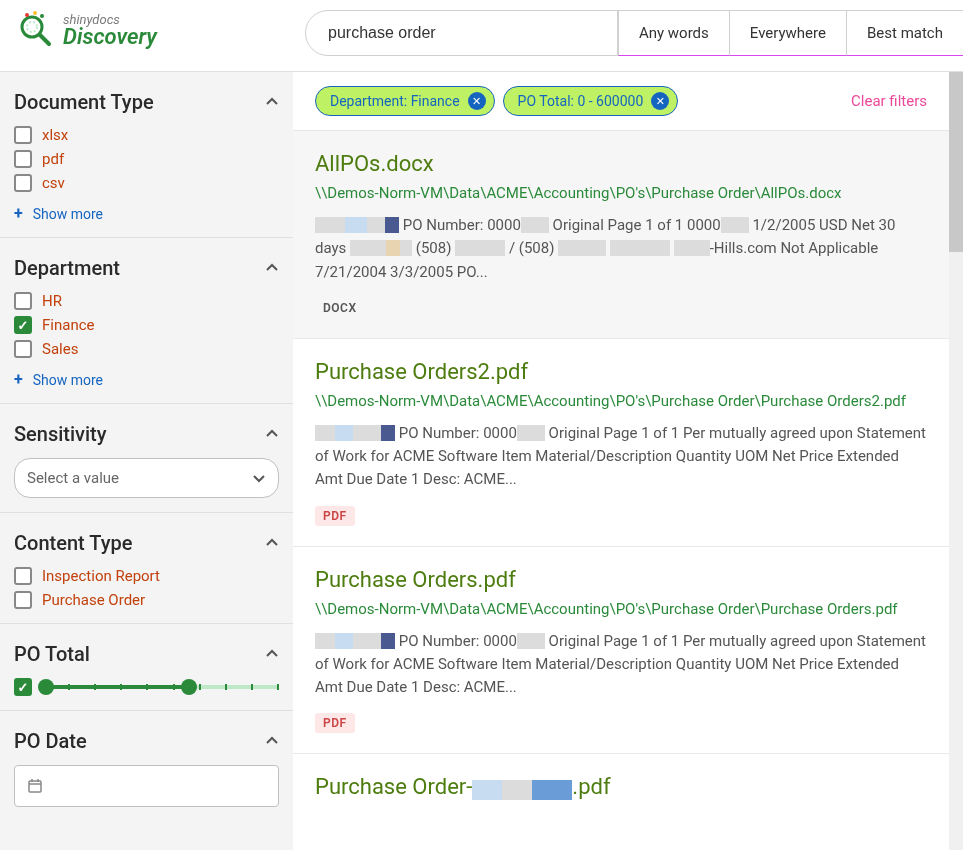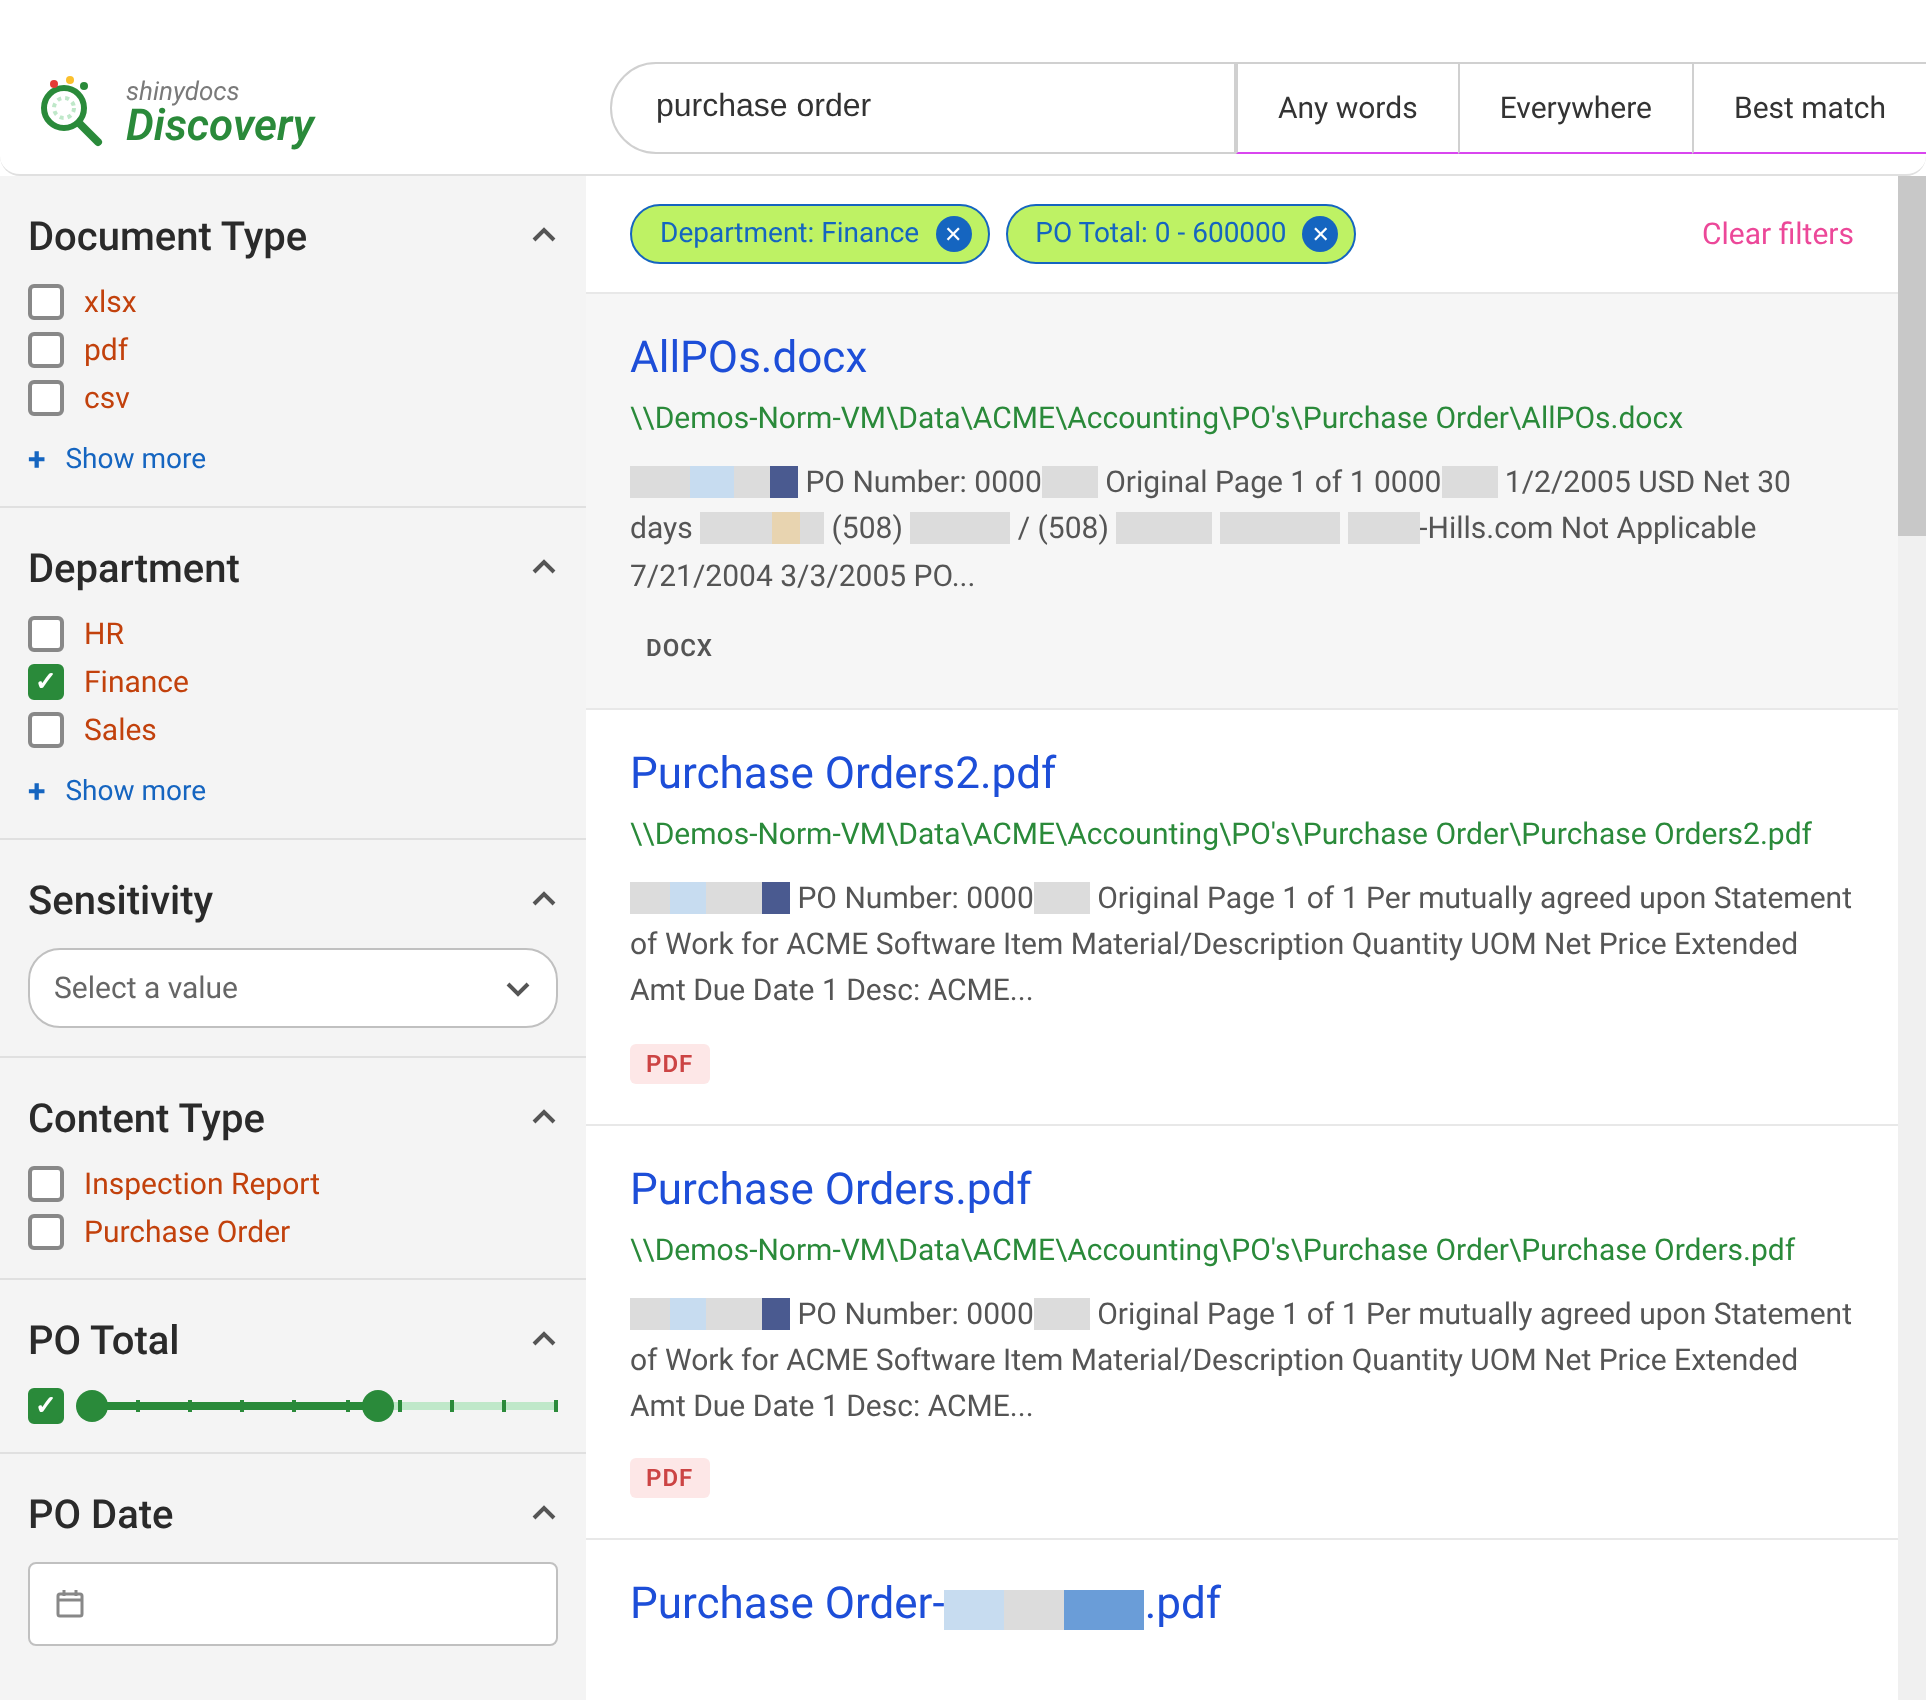--- a/index.html
+++ b/index.html
@@ -1,18 +1,18 @@
 <!DOCTYPE html>
 <html><head>
 <meta charset="utf-8">
 <style>
 * { box-sizing: border-box; margin: 0; padding: 0; }
 body { font-family: -apple-system, BlinkMacSystemFont, "Segoe UI", Roboto, Arial, sans-serif; font-size: 14px; color: #333; width: 963px; height: 850px; overflow: hidden; background: #fff; }
 
-.header { display: flex; align-items: flex-end; padding: 10px 0 10px 15px; border-bottom: 1px solid #e0e0e0; height: 88px; border-radius: 10px; }
+.header { display: flex; align-items: flex-start; padding: 10px 0 10px 15px; border-bottom: 1px solid #e0e0e0; height: 72px; }
 .logo { display: flex; align-items: center; gap: 8px; width: 290px; }
 .logo-mark { width: 40px; height: 40px; position: relative; }
 .logo-text { display: flex; flex-direction: column; line-height: 1; }
 .logo-top { color: #7a7a7a; font-size: 13px; font-style: italic; }
 .logo-bottom { color: #2a8a3a; font-size: 22px; font-weight: 600; font-style: italic; }
 
 .search-wrap { flex: 1; display: flex; align-items: center; }
 .search-input { flex: 1; border: 1px solid #d0d0d0; border-radius: 24px 0 0 24px; padding: 12px 22px; font-size: 16px; color: #333; outline: none; height: 46px; }
 .search-opts { display: flex; height: 46px; }
 .search-opt { border-top: 1px solid #d0d0d0; border-bottom: 1px solid #d946ef; border-left: 1px solid #d0d0d0; padding: 0 20px; display: flex; align-items: center; font-size: 15px; color: #333; background: #fff; cursor: pointer; }
@@ -56,21 +56,21 @@
 .cal-icon { width: 16px; height: 16px; }
 
 .filters-bar { padding: 14px 22px; display: flex; justify-content: space-between; align-items: center; }
 .chips { display: flex; gap: 8px; }
 .chip { border: 1px solid #1565c0; border-radius: 16px; padding: 5px 8px 5px 14px; color: #1565c0; font-size: 14px; display: flex; align-items: center; gap: 8px; background: #bef264; }
 .chip-x { width: 18px; height: 18px; border-radius: 50%; background: #1565c0; color: #fff; display: flex; align-items: center; justify-content: center; font-size: 11px; cursor: pointer; }
 .clear-filters { color: #ec4899; font-size: 15px; cursor: pointer; }
 
 .result { padding: 20px 22px; border-top: 1px solid #e8e8e8; }
 .result.hl { background: #f6f6f6; }
-.r-title { color: #1d4ed8; font-size: 22px; margin-bottom: 8px; cursor: pointer; }
+.r-title { color: #4d7c0f; font-size: 22px; margin-bottom: 8px; cursor: pointer; }
 .r-path { color: #2a8a3a; font-size: 15px; margin-bottom: 12px; word-break: break-all; }
 .r-snip { color: #555; font-size: 15px; line-height: 1.55; margin-bottom: 14px; }
 .redact { display: inline-block; vertical-align: middle; height: 16px; border-radius: 2px; position: relative; top: -1px; }
 .redact span { display: inline-block; height: 16px; }
 .grey { background: #dcdcdc; }
 .lblue { background: #c7dcf0; }
 .blue { background: #6a9dd8; }
 .dblue { background: #4a5a90; }
 .tan { background: #e8d4b0; }
 .r-badge { display: inline-block; font-size: 12px; font-weight: 600; color: #555; letter-spacing: 0.5px; padding: 3px 8px; }

